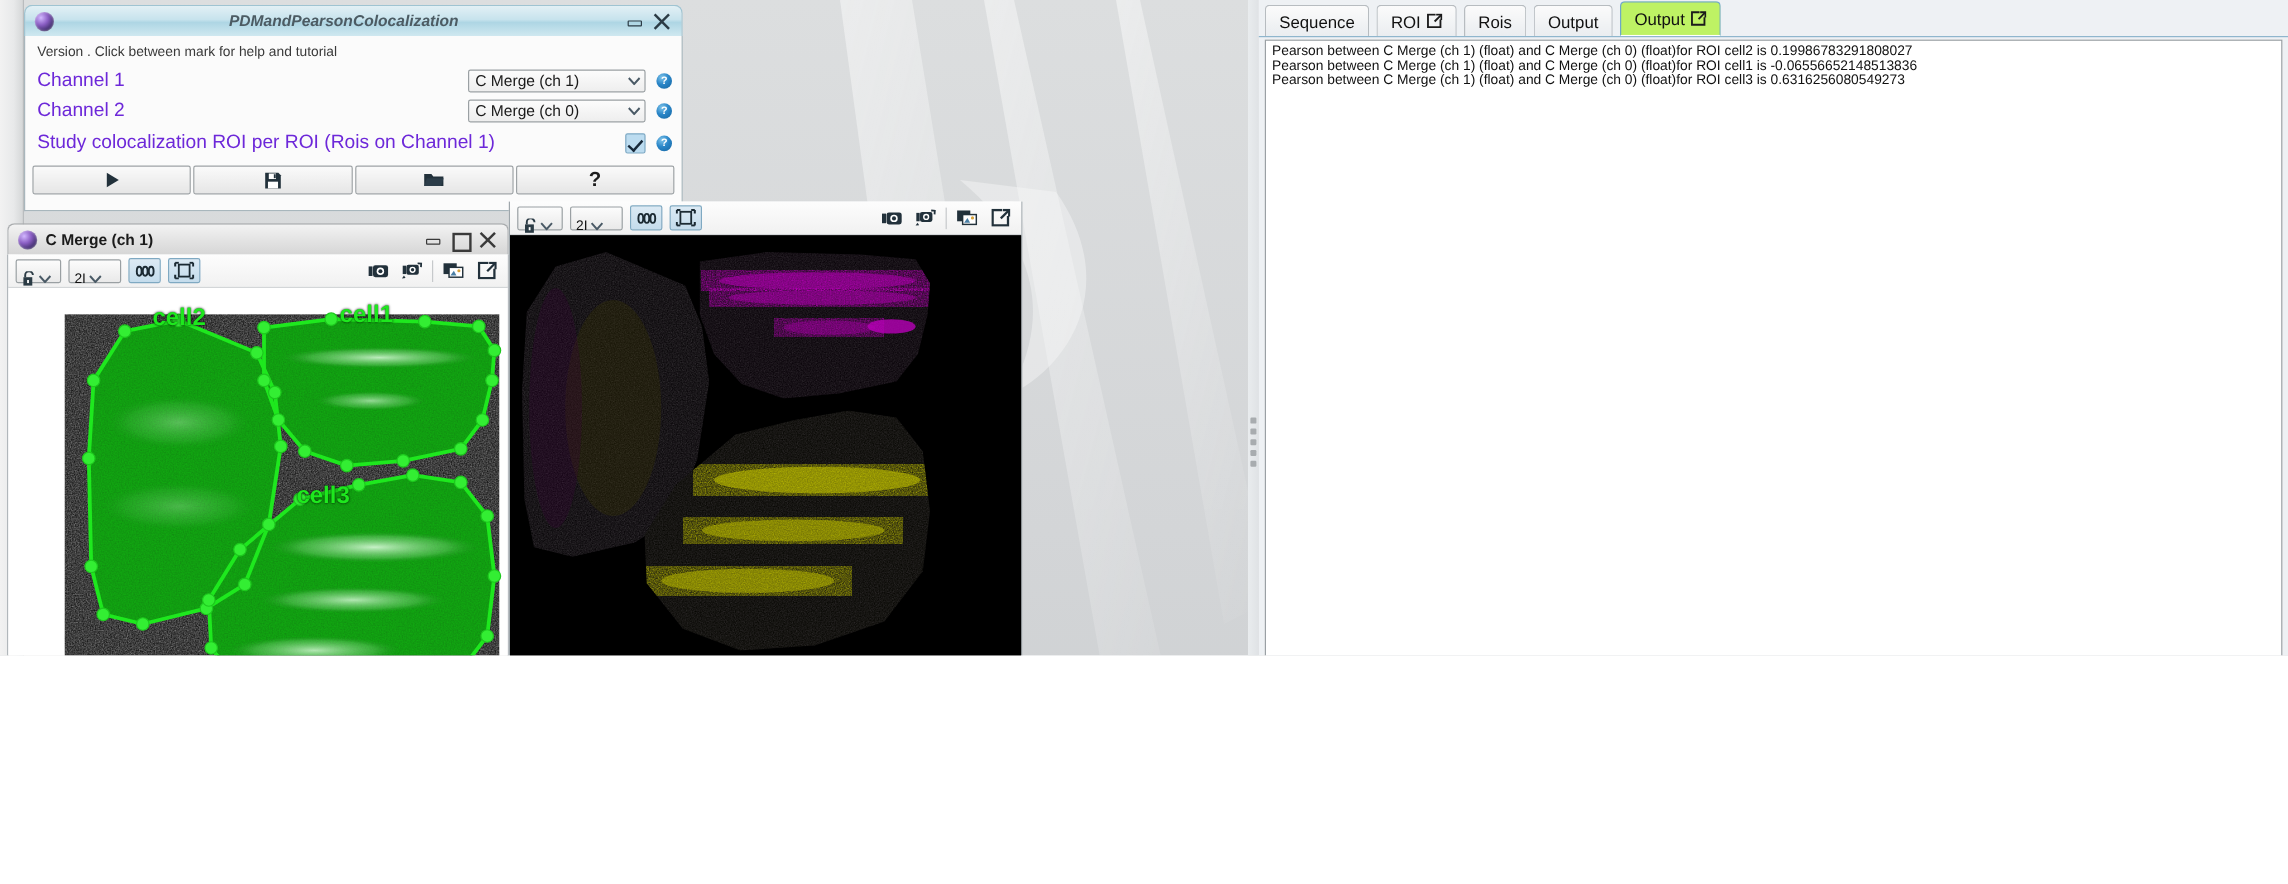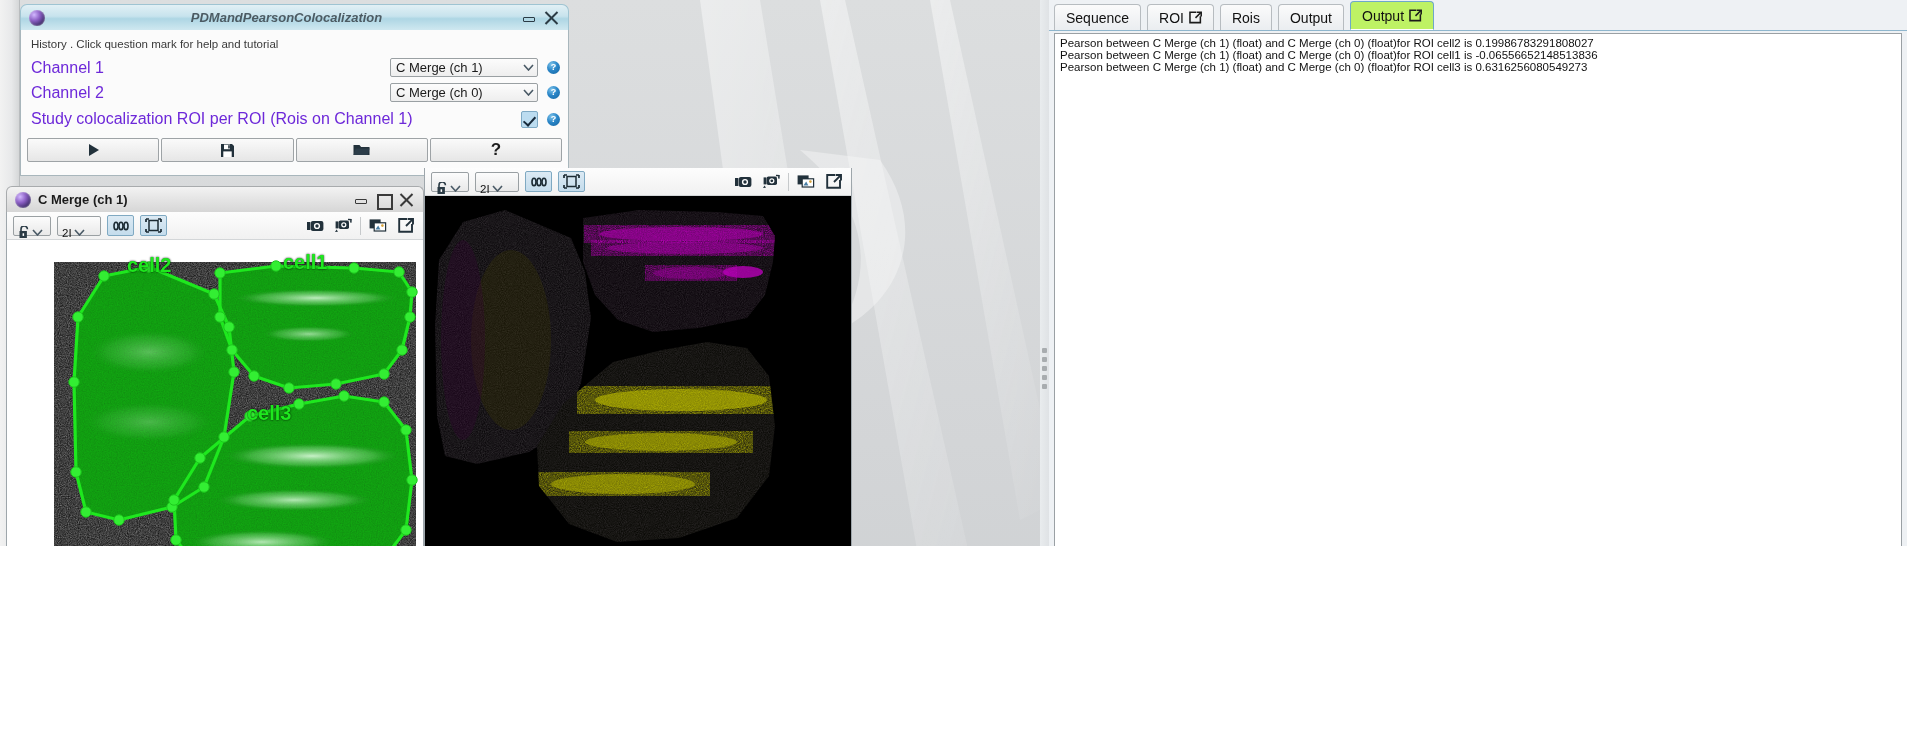--- a/index.html
+++ b/index.html
@@ -204,21 +204,21 @@
     <div class="win-titlebar inactive">
       <span class="win-icon"></span>
       <span class="win-title center">PDMandPearsonColocalization</span>
       <span class="win-buttons">
         <span class="wb min dark"></span>
         <span class="wb close dark"></span>
       </span>
     </div>
 
     <div id="pdm-body">
-      <div id="pdm-version">History . Click question mark for help and tutorial</div>
+      <div id="pdm-version">Version . Click between mark for help and tutorial</div>
 
       <div class="pdm-row">
         <span class="pdm-label">Channel 1</span>
         <div class="pdm-select">
           <span>C Merge (ch 1)</span>
           <svg class="chev" viewBox="0 0 11 7">
             <path d="M1 1 L5.5 6 L10 1" fill="none" stroke="#4a5a66" stroke-width="1.6"></path>
           </svg>
         </div>
         <span class="help-icon">?</span>

